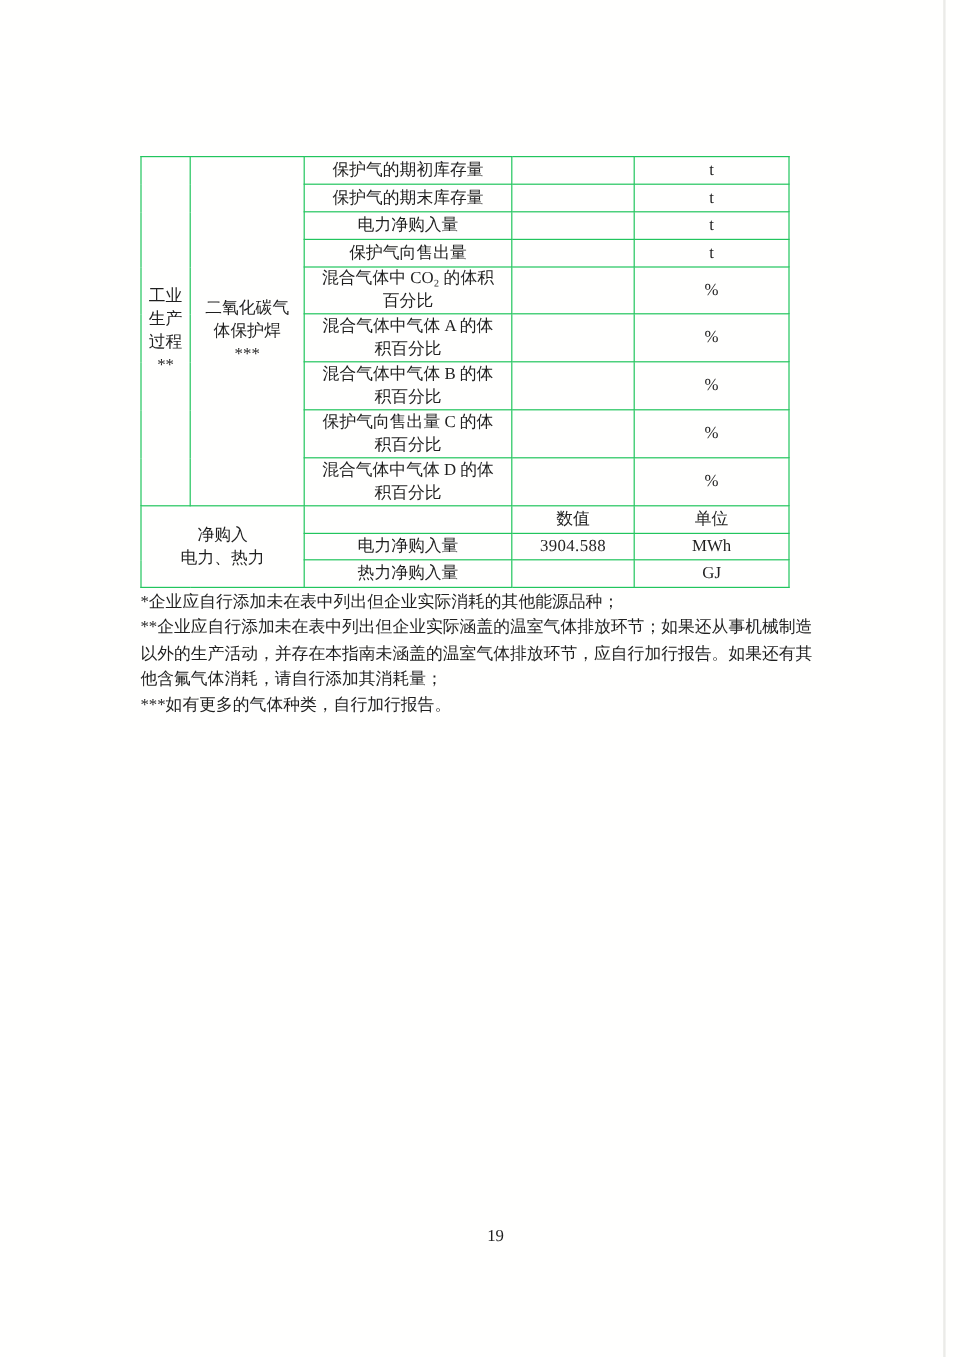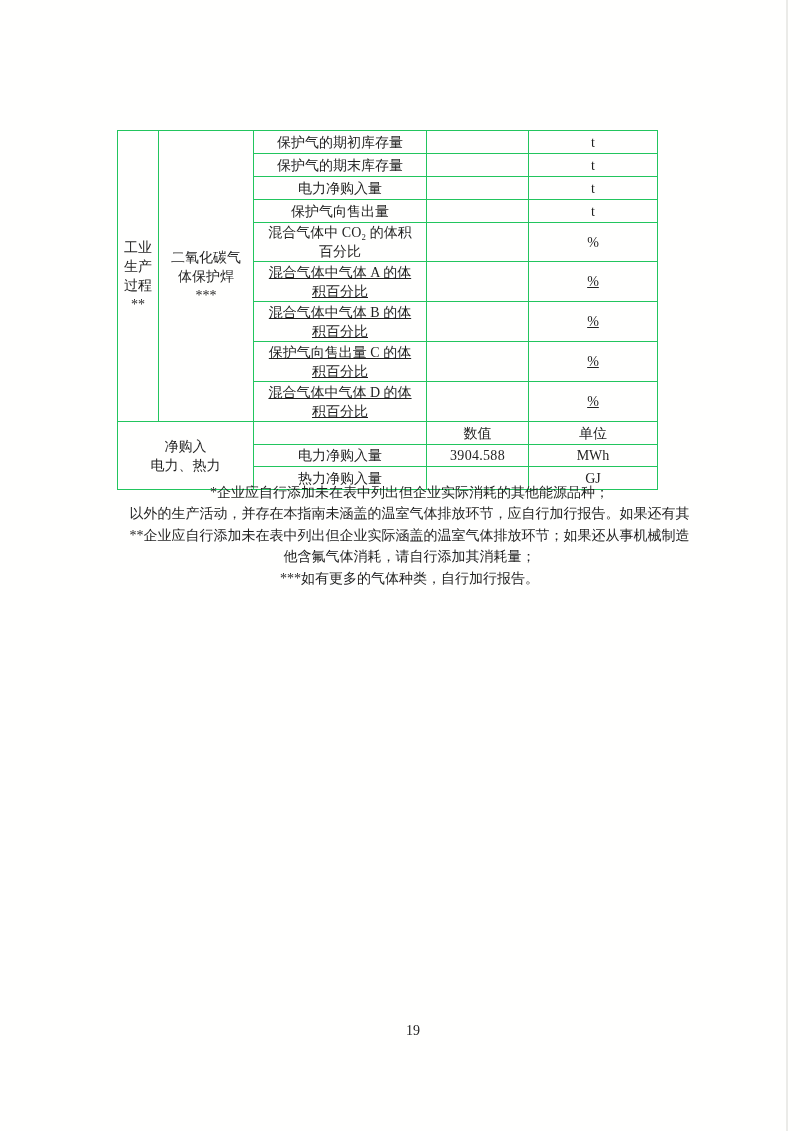--- a/index.html
+++ b/index.html
@@ -27,30 +27,30 @@
     vertical-align:middle;
     font-size:14px;
     line-height:19px;
     white-space:pre-line;
     padding:0 2px;
     overflow:hidden;
   }
   tr.rh23{height:23px;}
   tr.rh22{height:22px;}
   tr.rh31{height:31px;}
-  tr.rh40{height:40px;text-decoration:underline;}
+  tr.rh40{height:40px;}
   td.tight{line-height:15px;margin-top:16px;}
   td.vt{vertical-align:top;padding-top:3px;}
   td.group{line-height:21px;}
   td.num{font-size:15px;letter-spacing:0.3px;margin-left:18px;}
   td.unit{font-size:14.5px;}
   .footnotes{
-    position:absolute;left:117px;top:482px;width:585px;
+    position:absolute;left:117px;top:492px;width:585px;
     font-size:14px;line-height:21.4px;
-    text-align:center;
+    text-align:left;
   }
   .footnotes div{white-space:nowrap;}
   .page-number{
     position:absolute;left:340px;top:1023px;width:80px;
     text-align:right;font-size:14px;
   }
 </style>
 </head>
 <body>
 
@@ -138,22 +138,22 @@
       <tr class="rh23">
         <td>热力净购入量</td>
         <td class="num"></td>
         <td class="unit">GJ</td>
       </tr>
     </tbody>
   </table>
 
   <div class="footnotes">
     <div>*企业应自行添加未在表中列出但企业实际消耗的其他能源品种；</div>
+    <div>**企业应自行添加未在表中列出但企业实际涵盖的温室气体排放环节；如果还从事机械制造</div>
     <div>以外的生产活动，并存在本指南未涵盖的温室气体排放环节，应自行加行报告。如果还有其</div>
-    <div>**企业应自行添加未在表中列出但企业实际涵盖的温室气体排放环节；如果还从事机械制造</div>
     <div>他含氟气体消耗，请自行添加其消耗量；</div>
     <div>***如有更多的气体种类，自行加行报告。</div>
   </div>
 
   <div class="page-number">19</div>
 
   <div class="scan-edge"></div>
 </div>
 
 </body></html>

